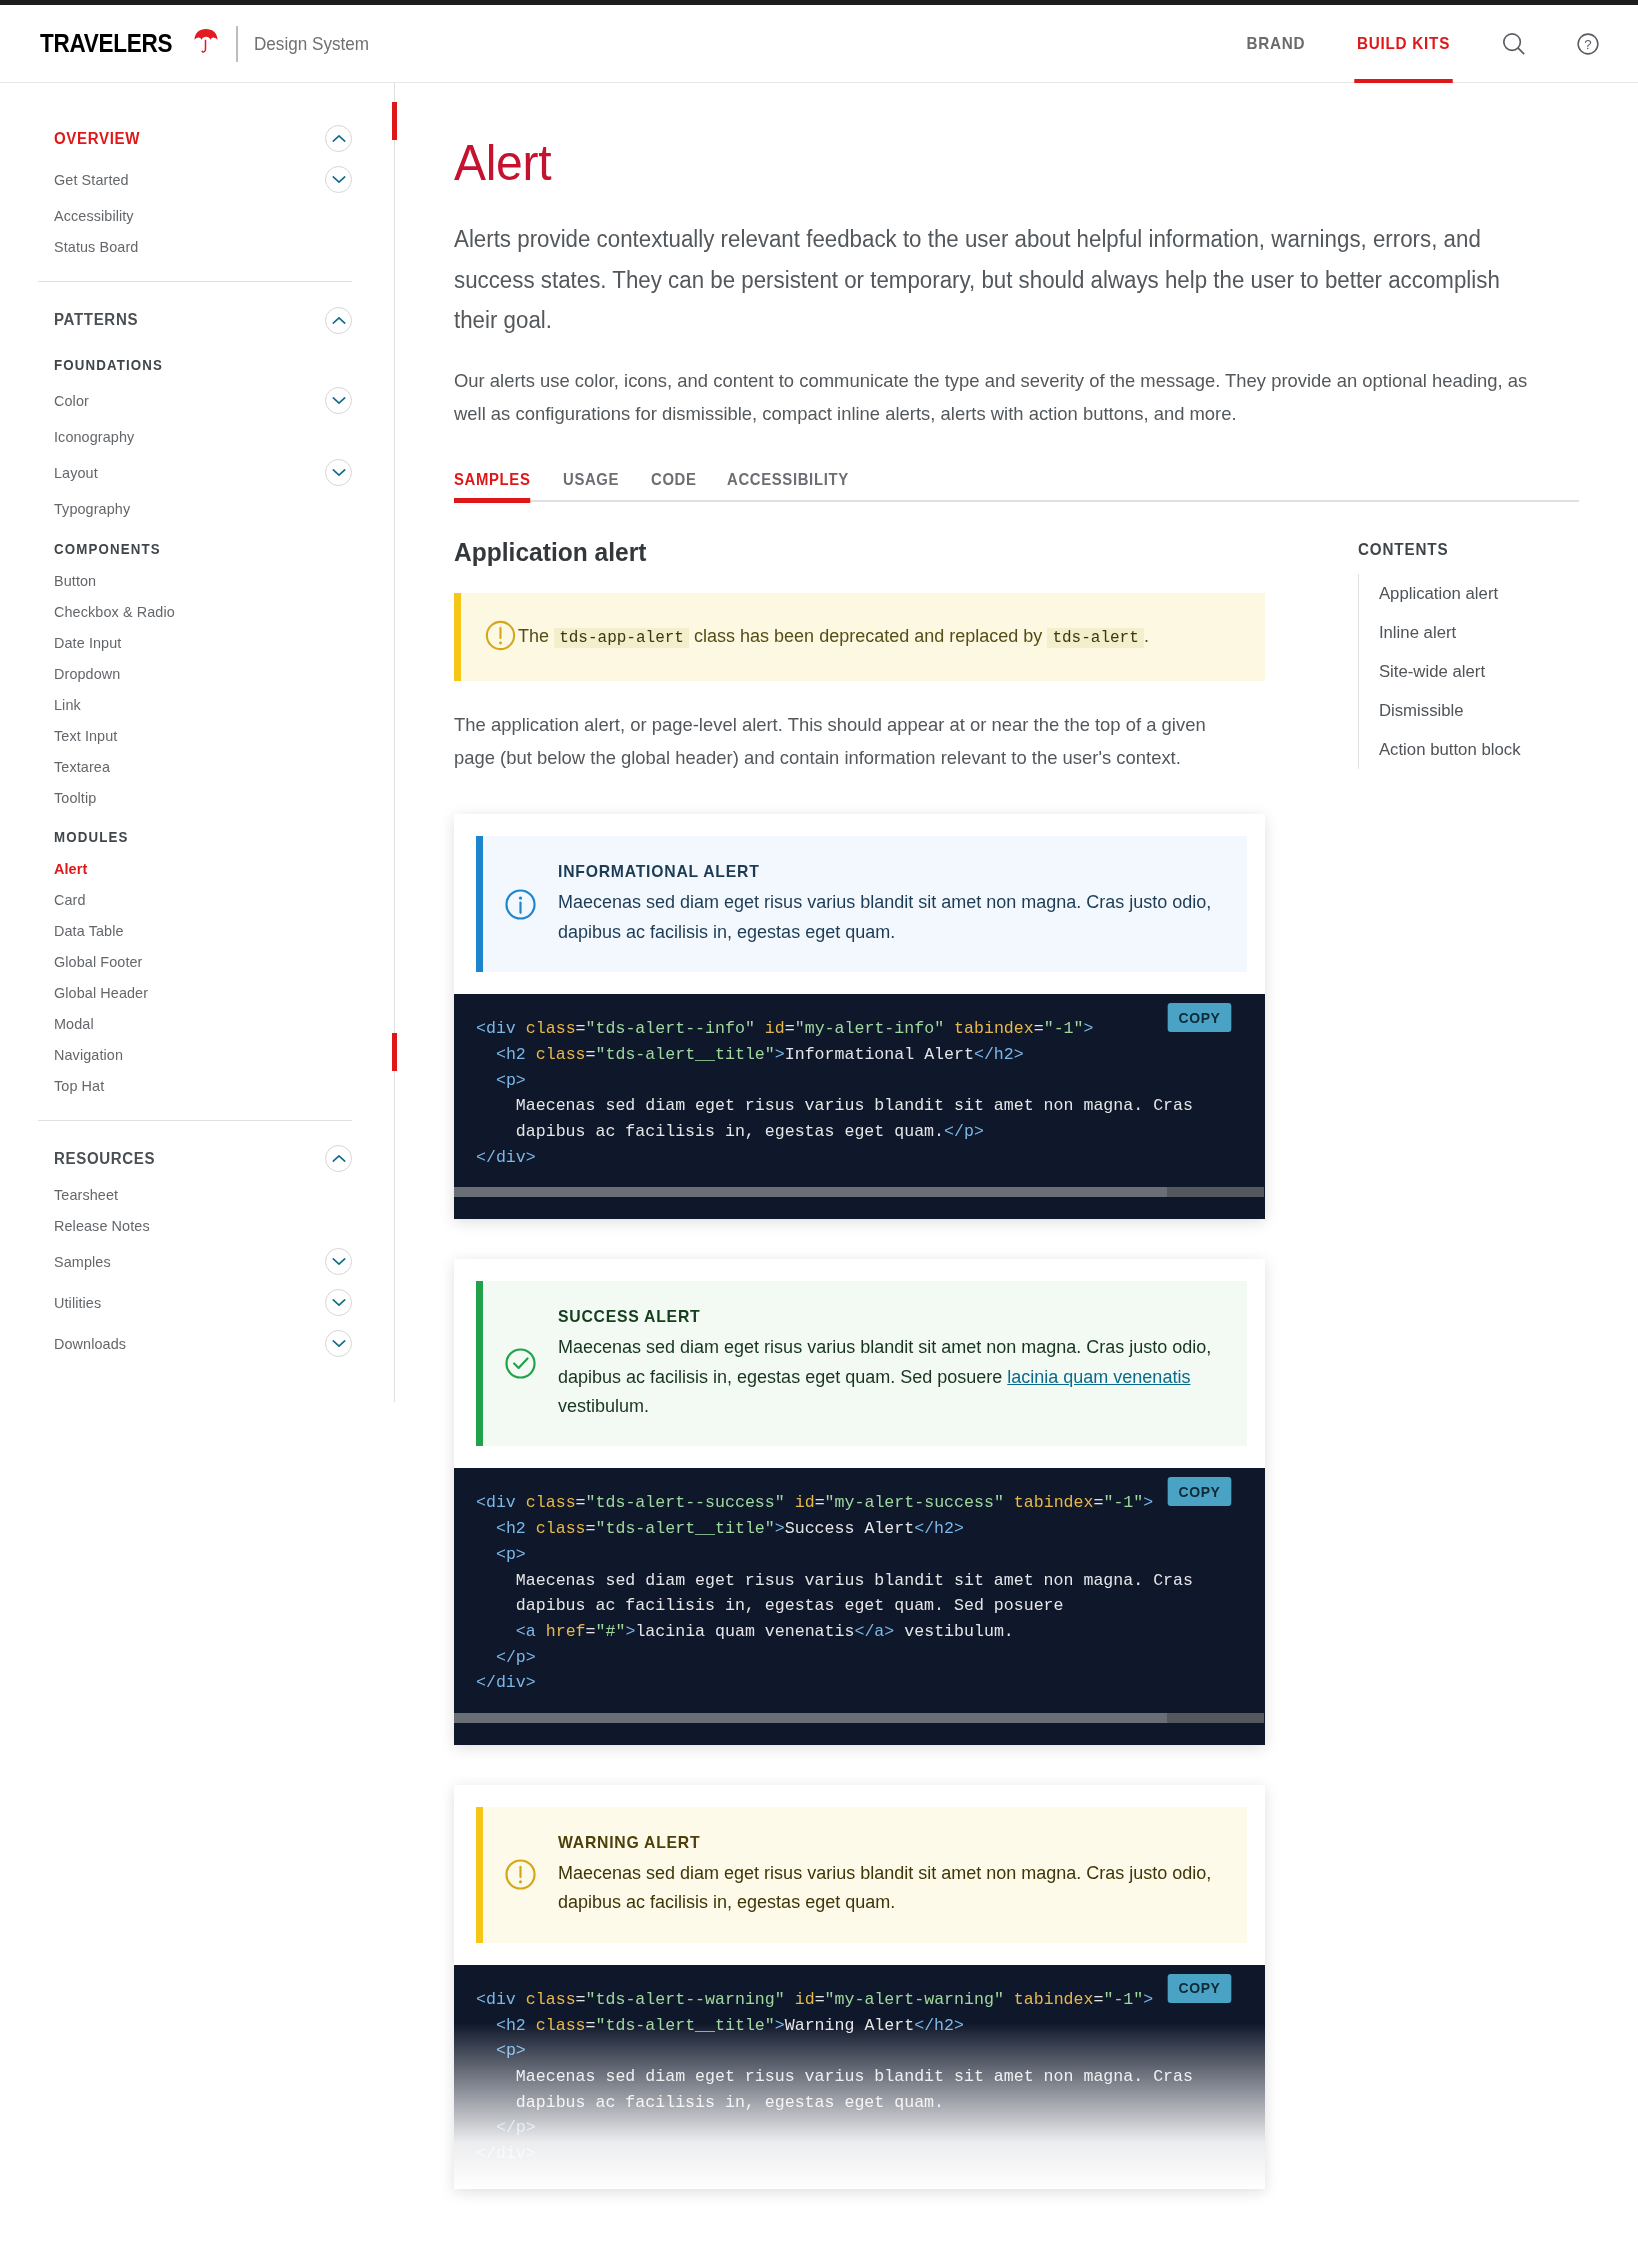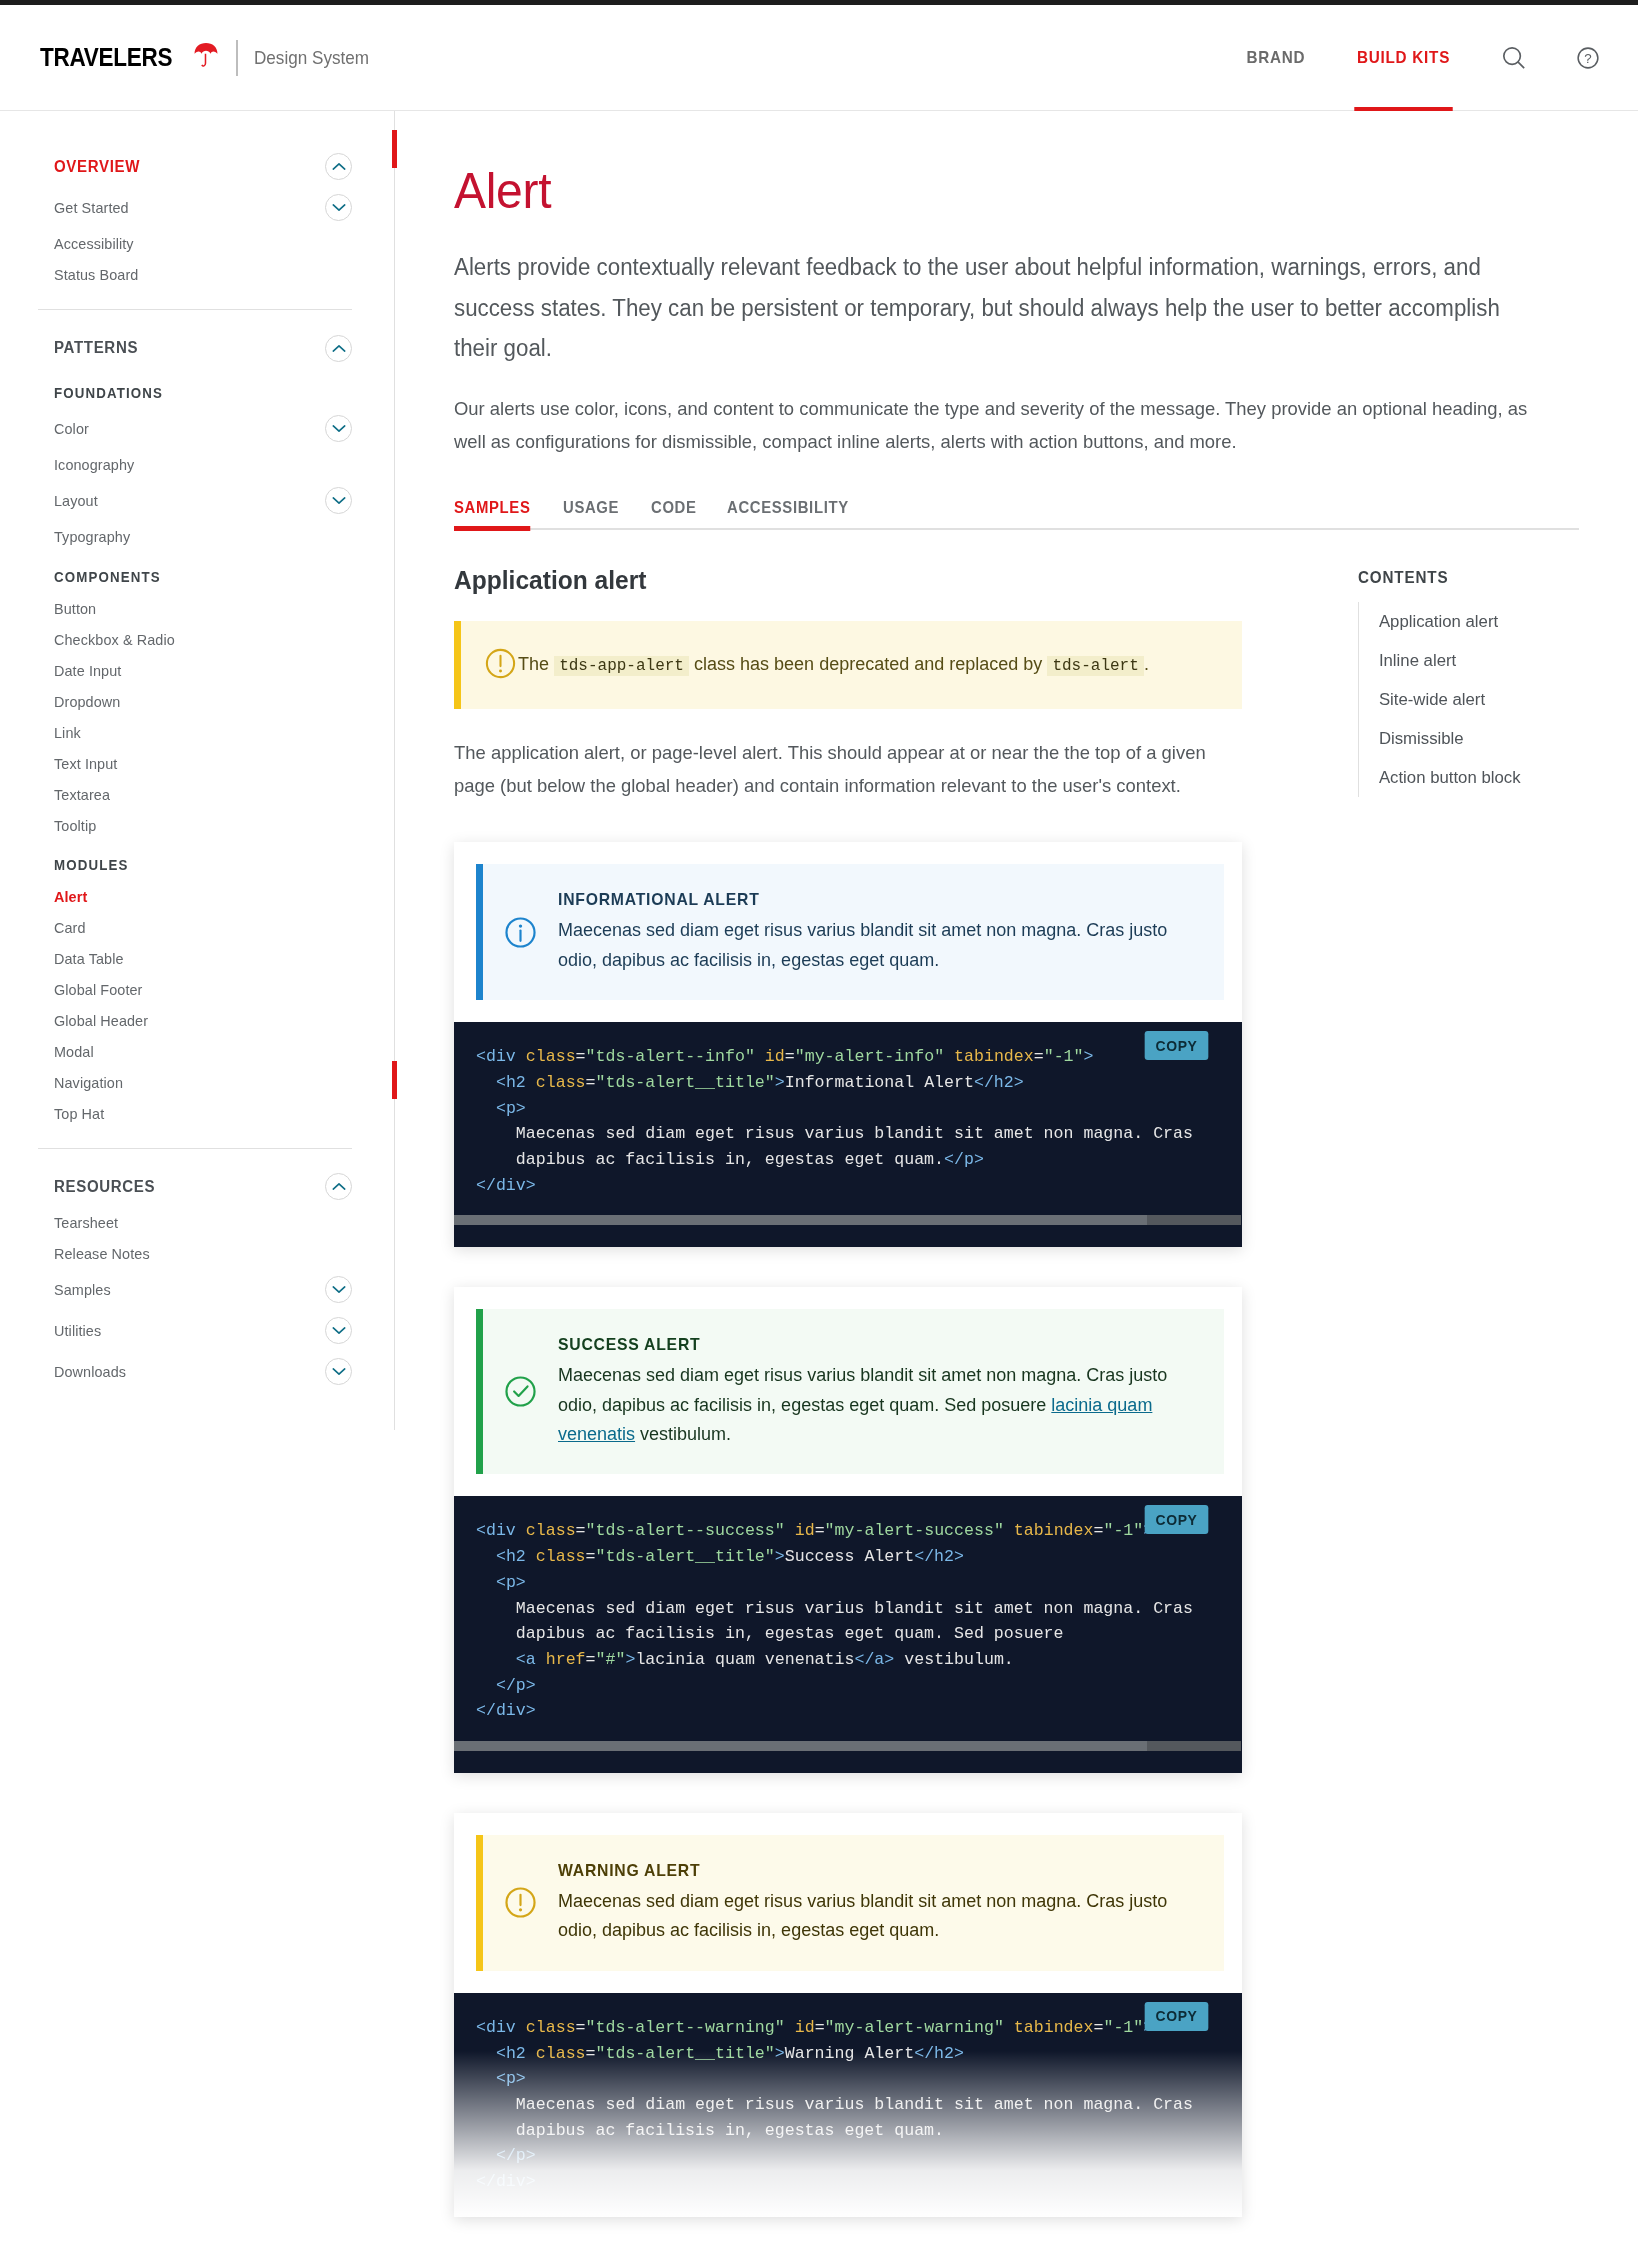--- a/index.html
+++ b/index.html
@@ -9,21 +9,21 @@
     font-family: "Liberation Sans", sans-serif;
     -webkit-font-smoothing: antialiased;
   }
   body { width: 1638px; min-height: 2261px; position: relative; overflow-x: hidden; }
 
   
   .browser-strip { height: 5.1px; background: #1d1d1d; width: 100%; }
 
   
   .global-header {
-    height: 106px;
+    height: 78px;
     display: flex;
     align-items: center;
     padding: 0 36px 0 40px;
     background: #fff;
     border-bottom: 1.3px solid #e6e6e6;
     position: relative;
   }
   .logo-wrap { display: flex; align-items: center; gap: 0; }
   .logo-travelers {
     font-family: "Liberation Sans", sans-serif;
@@ -151,21 +151,21 @@
     position: relative; transform: scaleX(0.93); transform-origin: left bottom;
   }
   .tab.active { color: #e01719; }
   .tab.active::after {
     content: ""; position: absolute; left: 0; right: 0; bottom: -2.6px;
     height: 5.1px; background: #e01719;
   }
 
   .content-row { display: flex; gap: 0; margin-top: 36px; align-items: flex-start; }
   .content-main { flex: 1 1 auto; min-width: 0; max-width: 861px; }
-  .contents-panel { width: 269px; flex: 0 0 269px; margin-left: 68px; padding-top: 2.6px; padding-left: 48px; }
+  .contents-panel { width: 269px; flex: 0 0 269px; margin-left: 45px; padding-top: 2.6px; padding-left: 48px; }
 
   .section-title {
     font-size: 25.6px; font-weight: 700; color: #33383d;
     transform: scaleX(0.96); transform-origin: left center;
   }
   .contents-head {
     font-size: 16px; font-weight: 700; letter-spacing: 0.9px;
     color: #3f4549; transform: scaleX(0.95); transform-origin: left center;
   }
   .contents-list { margin-top: 15.4px; border-left: 1.9px solid #e0e0e0; }

